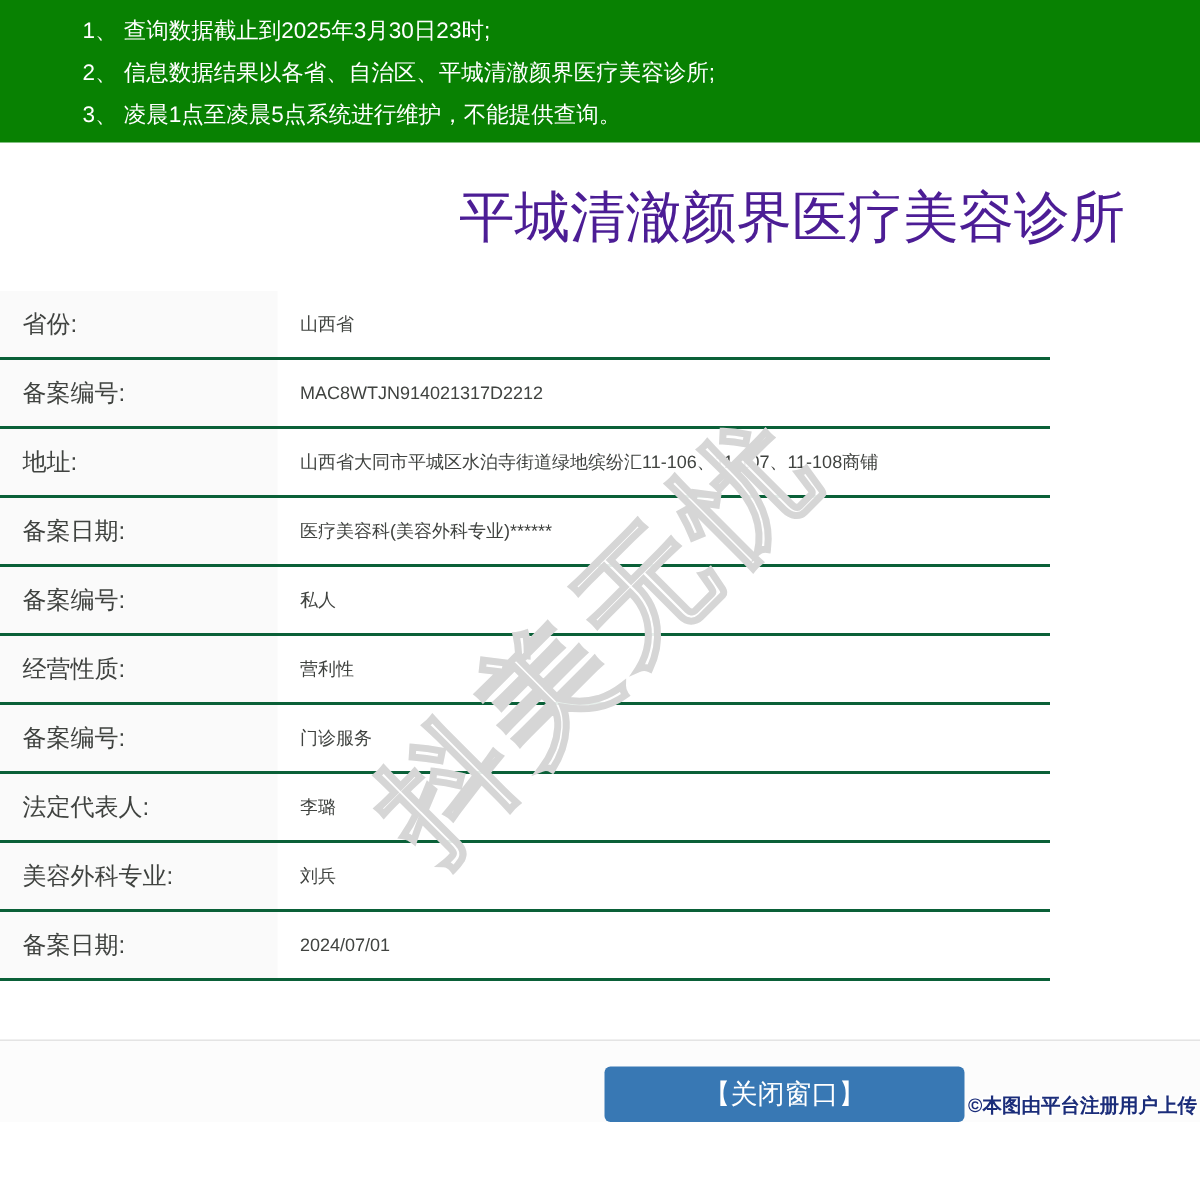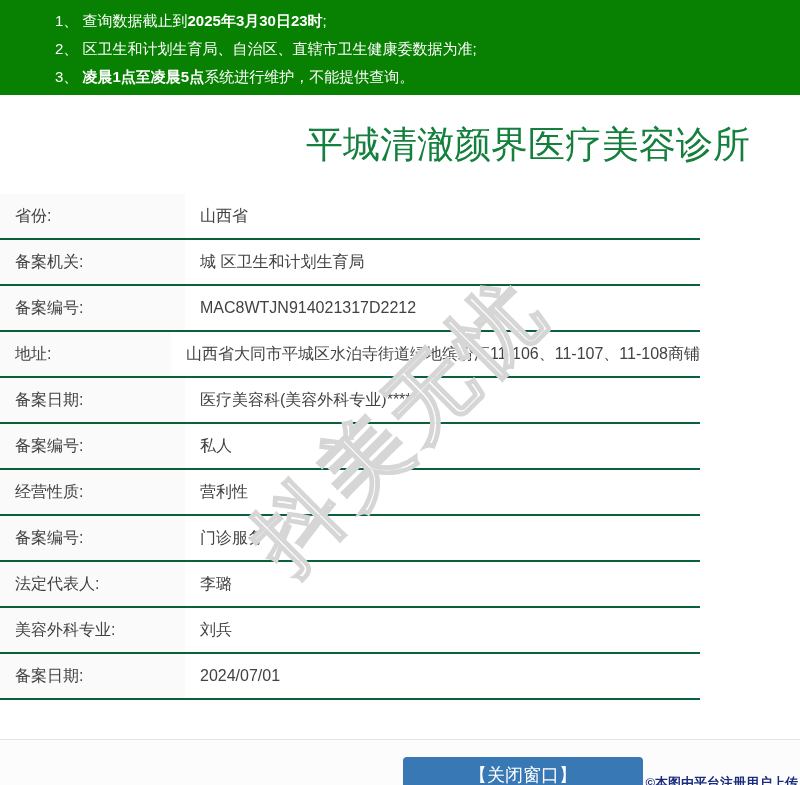--- a/index.html
+++ b/index.html
@@ -13,49 +13,49 @@
 
   
   .notice-bar {
     height:95px; background:#088102; color:#fff;
     padding-top:7px;
   }
   .notice-line {
     font-size:15px; line-height:28px; padding-left:55px;
     white-space:nowrap;
   }
-  .notice-line .seg-bold { font-weight:bold; }
+  .notice-line .seg-bold { font-weight:normal; }
 
   
   .page-title {
     padding:25px 0 24px 256px;
     text-align:center;
     font-size:37px;
-    color:#15803d;
+    color:#4c1d95;
     font-weight:400;
     white-space:nowrap;
   }
 
   
   .info-table { width:700px; }
   .row {
     display:flex; height:46px;
     border-bottom:2px solid #0a6038;
   }
   .row .label {
     width:185px; background:#fafafa;
     display:flex; align-items:center;
     padding-left:15px;
     font-size:16px;
   }
   .row .value {
     flex:1;
     display:flex; align-items:center;
     padding-left:15px;
-    font-size:16px;
+    font-size:12px;
     white-space:nowrap;
   }
 
   
   .watermark {
     position:absolute; left:400px; top:425px;
     transform:translate(-50%,-50%) rotate(-45deg);
     font-size:85px; letter-spacing:8px; font-weight:bold;
     color:rgba(255,255,255,0.9);
     -webkit-text-stroke:2px #d6d6d6;
@@ -92,38 +92,34 @@
 </head>
 <body>
 
 <div class="notice-bar">
   <div class="notice-line">
     <span>1、</span>
     <span>查询数据截止到</span><span class="seg-bold">2025年3月30日23时</span><span>;</span>
   </div>
   <div class="notice-line">
     <span>2、</span>
-    <span>区卫生和计划生育局、自治区、直辖市卫生健康委数据为准;</span><span class="seg-bold"></span><span></span>
+    <span>信息数据结果以各省、自治区、平城清澈颜界医疗美容诊所;</span><span class="seg-bold"></span><span></span>
   </div>
   <div class="notice-line">
     <span>3、</span>
     <span></span><span class="seg-bold">凌晨1点至凌晨5点</span><span>系统进行维护，不能提供查询。</span>
   </div>
 </div>
 
 <h1 class="page-title">平城清澈颜界医疗美容诊所</h1>
 
 <div class="info-table">
   <div class="row">
     <div class="label">省份:</div>
     <div class="value">山西省</div>
-  </div>
-  <div class="row">
-    <div class="label">备案机关:</div>
-    <div class="value">城 区卫生和计划生育局</div>
   </div>
   <div class="row">
     <div class="label">备案编号:</div>
     <div class="value">MAC8WTJN914021317D2212</div>
   </div>
   <div class="row">
     <div class="label">地址:</div>
     <div class="value">山西省大同市平城区水泊寺街道绿地缤纷汇11-106、11-107、11-108商铺</div>
   </div>
   <div class="row">

